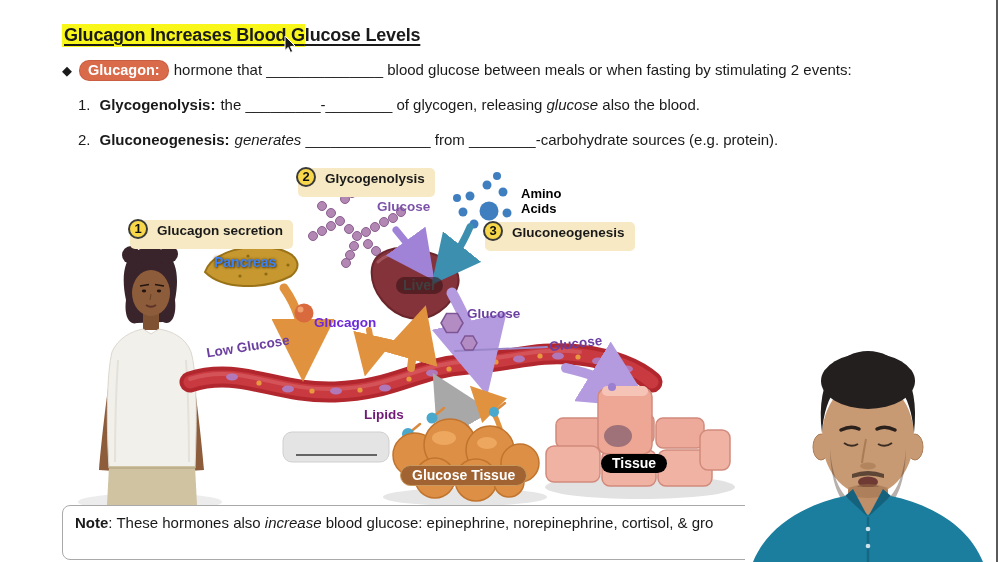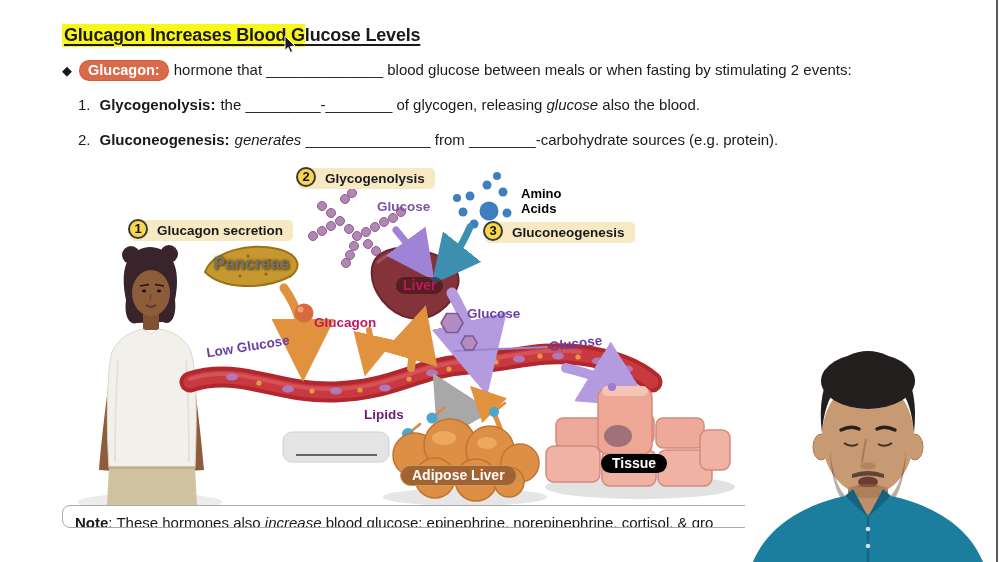--- a/index.html
+++ b/index.html
@@ -10,34 +10,34 @@
          text-decoration:underline;text-decoration-thickness:2px;text-underline-offset:3px;}
   .hl{background:#f8f719;padding:1px 0 2px 2px;}
   .bodyline{font-size:15px;white-space:nowrap;}
   .term-badge{display:inline-block;background:#d96a4a;color:#fff;font-weight:bold;
               font-size:14.5px;padding:1px 8px 2px;border-radius:9px;margin:0 6px 0 8px;
               box-shadow:0 0 0 1px #c95f40;}
   .kw{font-weight:bold;margin-right:5px;text-align:right;}
   .num{margin-right:9px;}
   .it{font-style:italic;}
   .steplabel{height:21px;line-height:21px;background:#f6e9c4;border-radius:5px;
-             padding:0 10px 0 27px;font-size:13.5px;font-weight:bold;white-space:nowrap;}
+             padding:0 10px 8px 27px;font-size:13.5px;font-weight:bold;white-space:nowrap;}
   .stepcircle{position:absolute;left:-2px;top:-1px;width:20px;height:20px;border-radius:50%;
               background:#f8d84a;border:2px solid #3a3a3a;box-sizing:border-box;
               font-size:13px;font-weight:bold;text-align:center;line-height:16px;color:#111;}
   .dlabel{font-size:13.5px;font-weight:bold;white-space:nowrap;}
   .purple{color:#6b3fa0;}
   .blue{color:#000000;font-size:13px;line-height:15px;}
-  .organ-white{color:#737373;font-size:17px;font-weight:bold;
+  .organ-white{color:#3b82f6;font-size:14px;font-weight:bold;
                text-shadow:0 0 3px rgba(90,60,0,.9),1px 1px 2px rgba(90,60,0,.8);}
-  .liver-pill{color:#be185d;font-size:14px;font-weight:bold;background:rgba(50,14,18,.55);
+  .liver-pill{color:#404040;font-size:14px;font-weight:bold;background:rgba(50,14,18,.55);
               border-radius:9px;padding:0 7px 1px;}
   .badge-pill{color:#fff;font-size:14px;font-weight:bold;border-radius:12px;padding:1px 11px 2px;
               white-space:nowrap;}
-  .notebox{left:62px;top:505px;width:890px;height:23px;background:#fff;border:1.5px solid #a9a9a9;
+  .notebox{left:62px;top:505px;width:890px;height:55px;background:#fff;border:1.5px solid #a9a9a9;
            border-radius:8px;box-sizing:border-box;font-size:15px;line-height:34px;
            padding:0 12px;white-space:nowrap;overflow:hidden;}
   .rightline{left:996px;top:0;width:2px;height:562px;background:#5a5a5a;}
   .webcam{left:745px;top:337px;width:252px;height:225px;background:#fff;}
 </style>
 </head>
 <body>
 
 <div class="stage">
 
@@ -269,26 +269,26 @@
     <div class="stepcircle">1</div>
   </div>
 
   <div class="abs dlabel" style="left:377px;top:199px;color:#7b52a8;">Glucose</div>
   <div class="abs dlabel blue" style="left:521px;top:186px;">
     <span style="display:block;">Amino</span>
     <span style="display:block;">Acids</span>
   </div>
   <div class="abs organ-white" style="left:214px;top:254px;">Pancreas</div>
   <div class="abs liver-pill" style="left:396px;top:277px;">Liver</div>
-  <div class="abs dlabel" style="left:314px;top:315px;color:#be185d;">Glucagon</div>
+  <div class="abs dlabel" style="left:314px;top:315px;color:#6d28d9;">Glucagon</div>
   <div class="abs dlabel purple" style="left:206px;top:339px;transform:rotate(-9deg);">Low Glucose</div>
   <div class="abs dlabel purple" style="left:467px;top:306px;">Glucose</div>
   <div class="abs dlabel purple" style="left:549px;top:336px;transform:rotate(-7deg);">Glucose</div>
   <div class="abs dlabel" style="left:364px;top:407px;color:#701a75;">Lipids</div>
-  <div class="abs badge-pill" style="left:400px;top:465px;background:#a06331;border:1.5px solid #c89a5f;">Adipose Liver</div>
+  <div class="abs badge-pill" style="left:400px;top:465px;background:#a06331;border:1.5px solid #c89a5f;">Glucose Tissue</div>
   <div class="abs badge-pill" style="left:601px;top:454px;background:#000000;">Tissue</div>
 
   <div class="abs notebox">
     <b>Note</b><span>: These hormones also </span><span class="it">increase</span><span> blood glucose: epinephrine, norepinephrine, cortisol, &amp; gro</span>
   </div>
 
   <div class="abs webcam">
     <svg width="252" height="225" viewBox="0 0 252 225">
       <ellipse cx="76" cy="110" rx="8" ry="13" fill="#c89a74" stroke="#ab7d57"></ellipse>
       <ellipse cx="170" cy="110" rx="8" ry="13" fill="#c89a74" stroke="#ab7d57"></ellipse>

